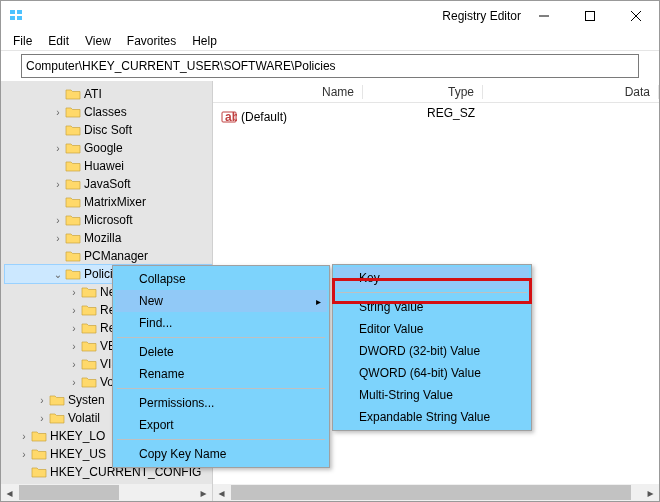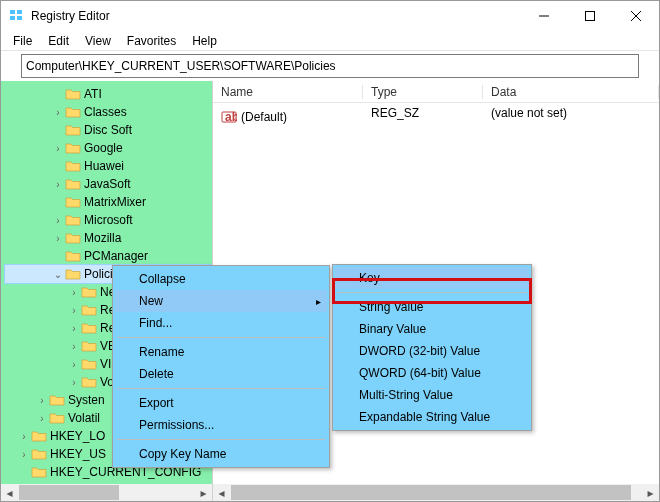--- a/index.html
+++ b/index.html
@@ -1,32 +1,32 @@
 <!DOCTYPE html>
 <html><head>
 <meta charset="utf-8">
 <style>
   * { margin: 0; padding: 0; box-sizing: border-box; font-family: "Segoe UI", Tahoma, sans-serif; font-size: 12px; }
   body { background: #fff; width: 660px; height: 502px; overflow: hidden; position: relative; }
-  .window { width: 660px; height: 502px; border: 1px solid #999; display: flex; flex-direction: column; background: #fff; }
+  .window { width: 660px; height: 502px; border: 1px solid #999; display: flex; flex-direction: column; background: #fff; text-align: right; }
   
   .titlebar { height: 30px; display: flex; align-items: center; padding: 0 0 0 8px; background: #fff; }
   .titlebar .appicon { width: 16px; height: 16px; margin-right: 6px; display:inline-flex; align-items:center; justify-content:center;}
   .titlebar .title { flex: 1; color: #000; }
   .winbtns { display: flex; height: 100%; }
   .winbtn { width: 46px; display: flex; align-items: center; justify-content: center; color: #333; }
   
   .menubar { height: 20px; display: flex; align-items: center; padding: 0 4px; border-bottom: 1px solid #e5e5e5; }
   .menubar span { padding: 2px 8px; color: #000; }
   
   .addressbar { height: 24px; border: 1px solid #7a7a7a; margin: 3px 20px; display: flex; align-items: center; padding: 0 4px; background:#fff; }
   .addressbar span { color: #000; }
   
   .main { flex:1; display:flex; min-height:0; }
-  .treepane { width: 212px; border-right: 1px solid #d0d0d0; overflow: hidden; position: relative; background:#86efac;}
+  .treepane { width: 212px; border-right: 1px solid #d0d0d0; overflow: hidden; position: relative; background:#e5e5e5;}
   .listpane { flex:1; overflow:auto; background:#fff; }
   
   .tree { padding: 4px 0 4px 4px; }
   .node { display:flex; align-items:center; height:18px; white-space:nowrap; }
   .tw { width:14px; display:inline-flex; justify-content:center; color:#666; font-size:10px;}
   .folder { width:16px; height:16px; margin-right:3px; display:inline-flex; align-items:center; justify-content:center; }
   .folder svg { display:block; }
   .node.sel { background:#cce8ff; outline:1px solid #99d1ff;}
   
   .cols { display:flex; height:22px; align-items:center; border-bottom:1px solid #e5e5e5; }
@@ -323,51 +323,50 @@
         <div class="cell name">
           <span class="abicon">
             <svg width="16" height="16">
                 <rect x="1" y="3" width="14" height="10" rx="1" fill="#fff" stroke="#c04040"></rect>
                 <text x="4" y="12" font-size="8" fill="#c04040" font-weight="bold">ab</text>
               </svg>
           </span>
           <span>(Default)</span>
         </div>
         <div class="cell type">REG_SZ</div>
-        <div class="cell data">(value not set)</div>
       </div>
       <div class="hscroll" style="position:absolute; left:213px; right:1px; bottom:1px;">
         <div class="arrow">◂</div>
         <div class="track">
             <div class="thumb right"></div>
           </div>
         <div class="arrow">▸</div>
       </div>
     </div>
   </div>
 </div>
 
 <div class="ctx" style="left:112px; top:265px; width:218px;">
   <div class="item">Collapse</div>
   <div class="item hl sub">New</div>
   <div class="item">Find...</div>
   <div class="sep"></div>
+  <div class="item">Delete</div>
   <div class="item">Rename</div>
-  <div class="item">Delete</div>
   <div class="sep"></div>
+  <div class="item">Permissions...</div>
   <div class="item">Export</div>
-  <div class="item">Permissions...</div>
   <div class="sep"></div>
   <div class="item">Copy Key Name</div>
 </div>
 
 <div class="ctx" style="left:332px; top:264px; width:200px;">
   <div class="item hl">Key</div>
   <div class="sep"></div>
   <div class="item">String Value</div>
-  <div class="item">Binary Value</div>
+  <div class="item">Editor Value</div>
   <div class="item">DWORD (32-bit) Value</div>
   <div class="item">QWORD (64-bit) Value</div>
   <div class="item">Multi-String Value</div>
   <div class="item">Expandable String Value</div>
 </div>
 
 <div class="highlightbox" style="left:332px; top:278px; width:200px; height:26px;"></div>
 
 </body></html>

